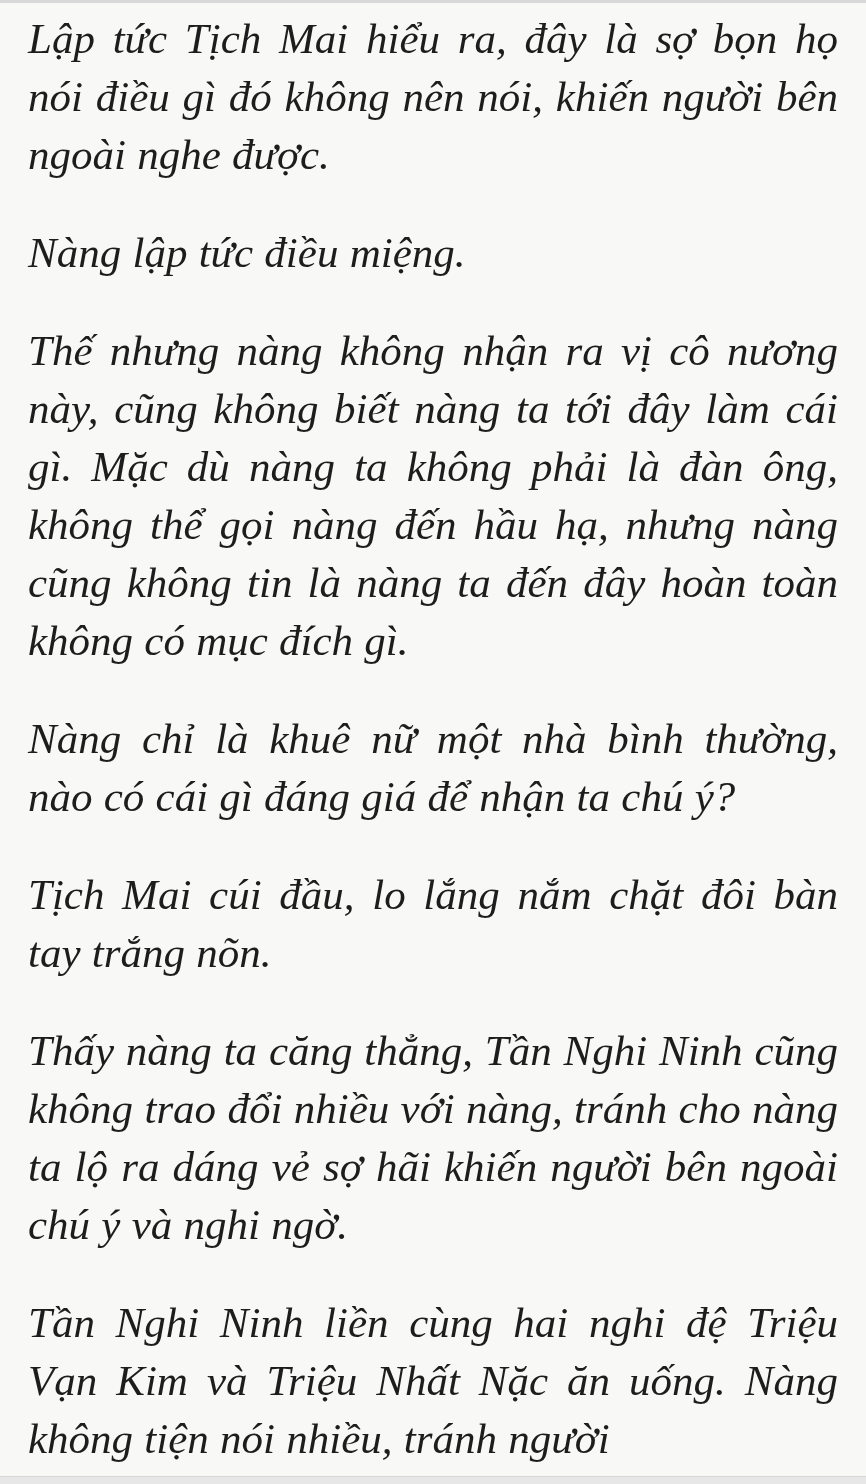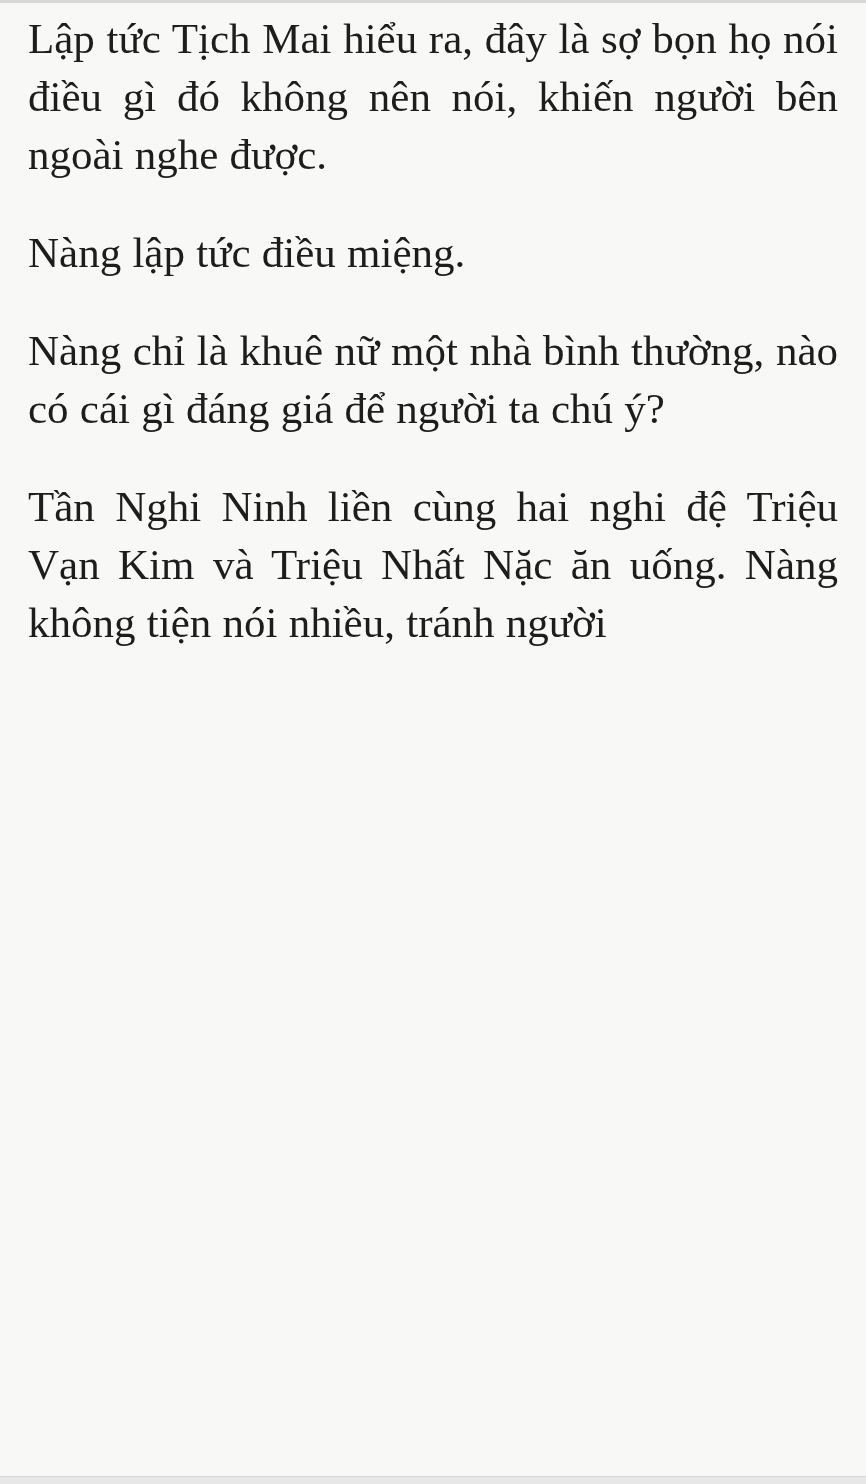--- a/index.html
+++ b/index.html
@@ -18,20 +18,21 @@
   }
   .top-edge{
     position:absolute;top:0;left:0;right:0;height:3px;
     background:var(--edge);
   }
   .reader-content{
     position:absolute;top:3px;left:0;right:0;bottom:8px;
     padding:7px 28px 0 28px;
     box-sizing:border-box;
     overflow:hidden;
+    font-style:italic;
   }
   .reader-content p{
     margin:0 0 40px 0;
     font-size:43px;
     line-height:58px;
     color:var(--ink);
     text-align:justify;
     text-justify:inter-word;
     word-spacing:0.5px;
   }
@@ -44,17 +45,20 @@
 </style>
 </head>
 <body>
 
 <div class="top-edge"></div>
 
 <div class="reader-content">
 
 <p>Lập tức Tịch Mai hiểu ra, đây là sợ bọn họ nói điều gì đó không nên nói, khiến người bên ngoài nghe được.</p>
     <p>Nàng lập tức điều miệng.</p>
-    <p>Nàng chỉ là khuê nữ một nhà bình thường, nào có cái gì đáng giá để người ta chú ý?</p>
+    <p>Thế nhưng nàng không nhận ra vị cô nương này, cũng không biết nàng ta tới đây làm cái gì. Mặc dù nàng ta không phải là đàn ông, không thể gọi nàng đến hầu hạ, nhưng nàng cũng không tin là nàng ta đến đây hoàn toàn không có mục đích gì.</p>
+    <p>Nàng chỉ là khuê nữ một nhà bình thường, nào có cái gì đáng giá để nhận ta chú ý?</p>
+    <p>Tịch Mai cúi đầu, lo lắng nắm chặt đôi bàn tay trắng nõn.</p>
+    <p>Thấy nàng ta căng thẳng, Tần Nghi Ninh cũng không trao đổi nhiều với nàng, tránh cho nàng ta lộ ra dáng vẻ sợ hãi khiến người bên ngoài chú ý và nghi ngờ.</p>
     <p>Tần Nghi Ninh liền cùng hai nghi đệ Triệu Vạn Kim và Triệu Nhất Nặc ăn uống. Nàng không tiện nói nhiều, tránh người</p>
   </div>
 
 <div class="bottom-bar"></div>
 
 </body></html>

